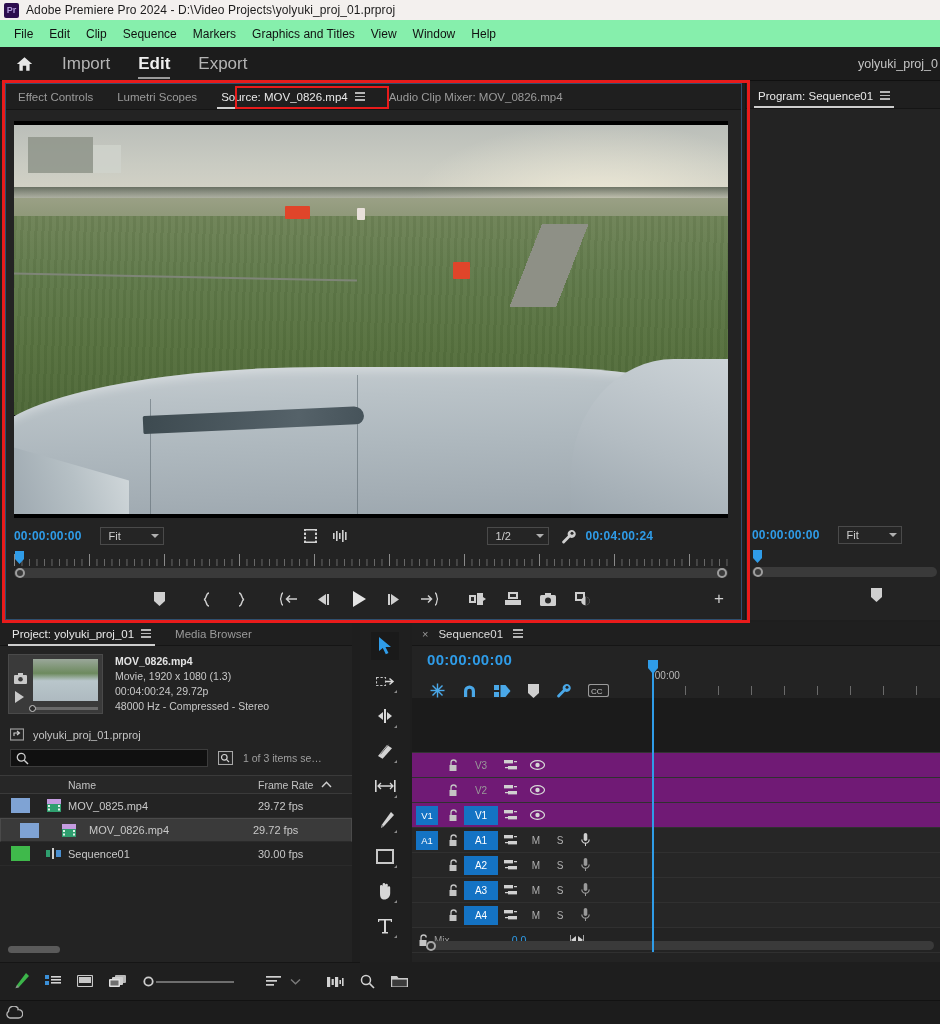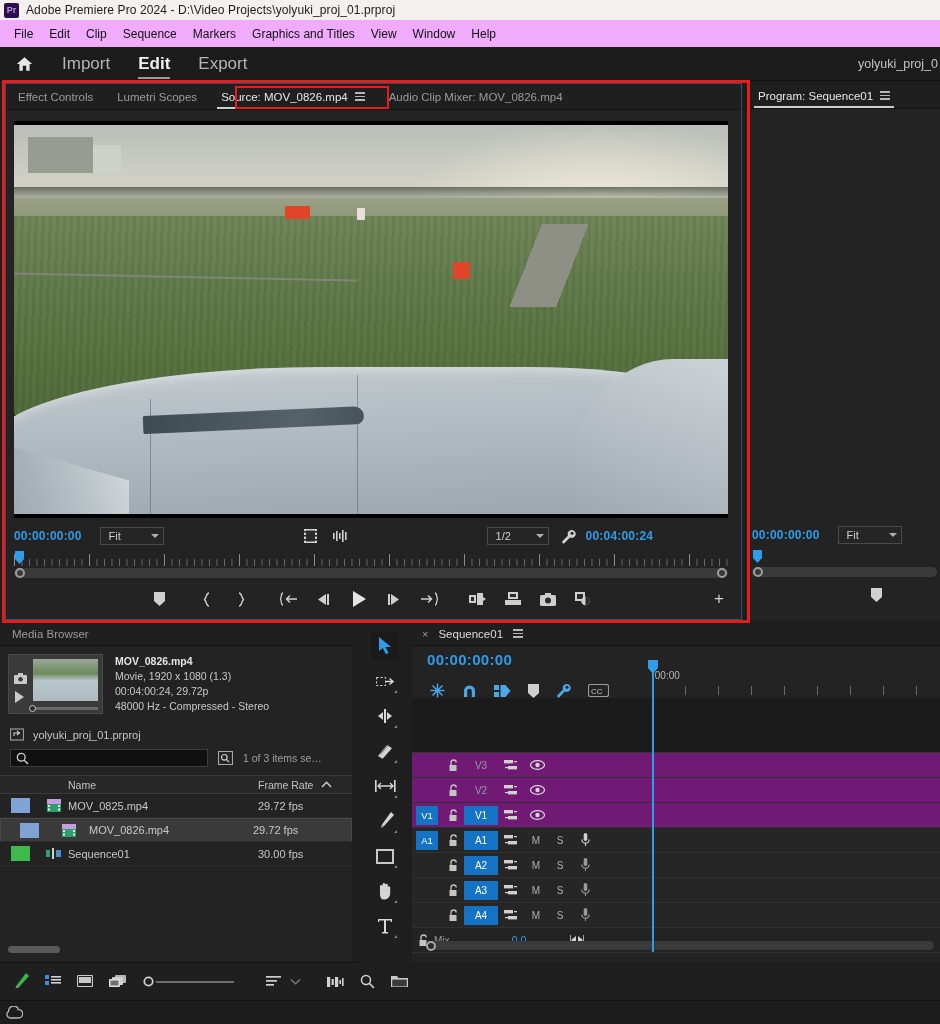--- a/index.html
+++ b/index.html
@@ -22,21 +22,21 @@
     width: 15px; height: 15px; background: #2d0d4e; color: #b39ddb;
     font-size: 9px; font-weight: bold; display: flex;
     align-items: center; justify-content: center; border-radius: 2px;
     font-family: "Liberation Sans", sans-serif;
   }
   .titlebar-text { font-size: 12px; color: #1b1b1b; letter-spacing: .1px; }
 
   
   .menubar {
     position: absolute; left: 0; top: 20px; width: 940px; height: 27px;
-    background: #f0abfc; display: flex; align-items: center; padding-left: 6px;
+    background: #86efac; display: flex; align-items: center; padding-left: 6px;
   }
   .menubar .mi {
     font-size: 12px; color: #111; padding: 2px 8px; cursor: default;
     white-space: nowrap;
   }
 
   
   .appheader {
     position: absolute; left: 0; top: 47px; width: 940px; height: 34px;
     background: #1c1c1c; display: flex; align-items: center;
@@ -664,20 +664,28 @@
         <path d="M0 0h11v9L5.5 14 0 9z" fill="#cfcfcf"></path>
       </svg>
   </div>
 </div>
 
 <div class="redbox"></div>
 <div class="redbox-source-tab"></div>
 
 <div class="project-panel">
   <div class="proj-tabbar">
+    <div class="ptab active">
+      <span>Project: yolyuki_proj_01</span>
+      <span class="hamb">
+          <i></i>
+          <i></i>
+          <i></i>
+        </span>
+    </div>
     <div class="ptab">
       <span>Media Browser</span>
     </div>
   </div>
 
   <div class="preview-row">
     <div class="thumb">
       <div class="thumb-strip"></div>
       <div class="thumb-img"></div>
       <div style="position:absolute;left:5px;top:18px;">

